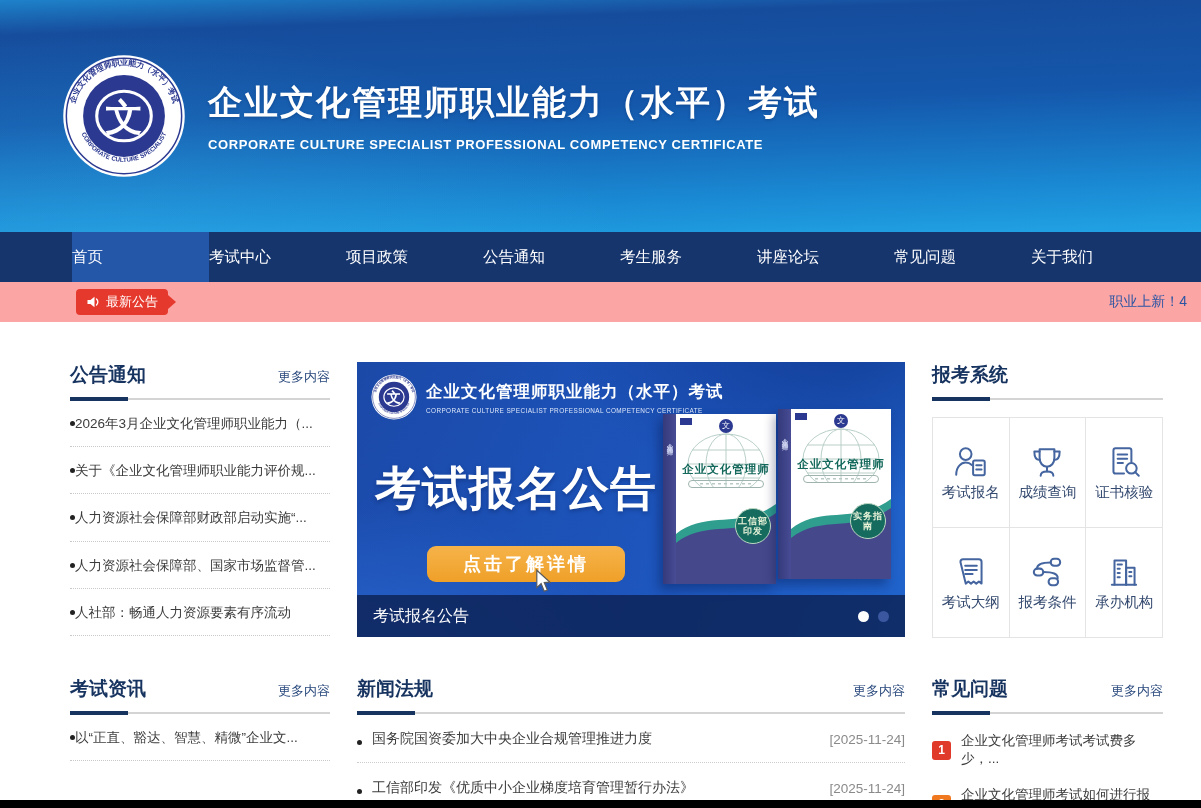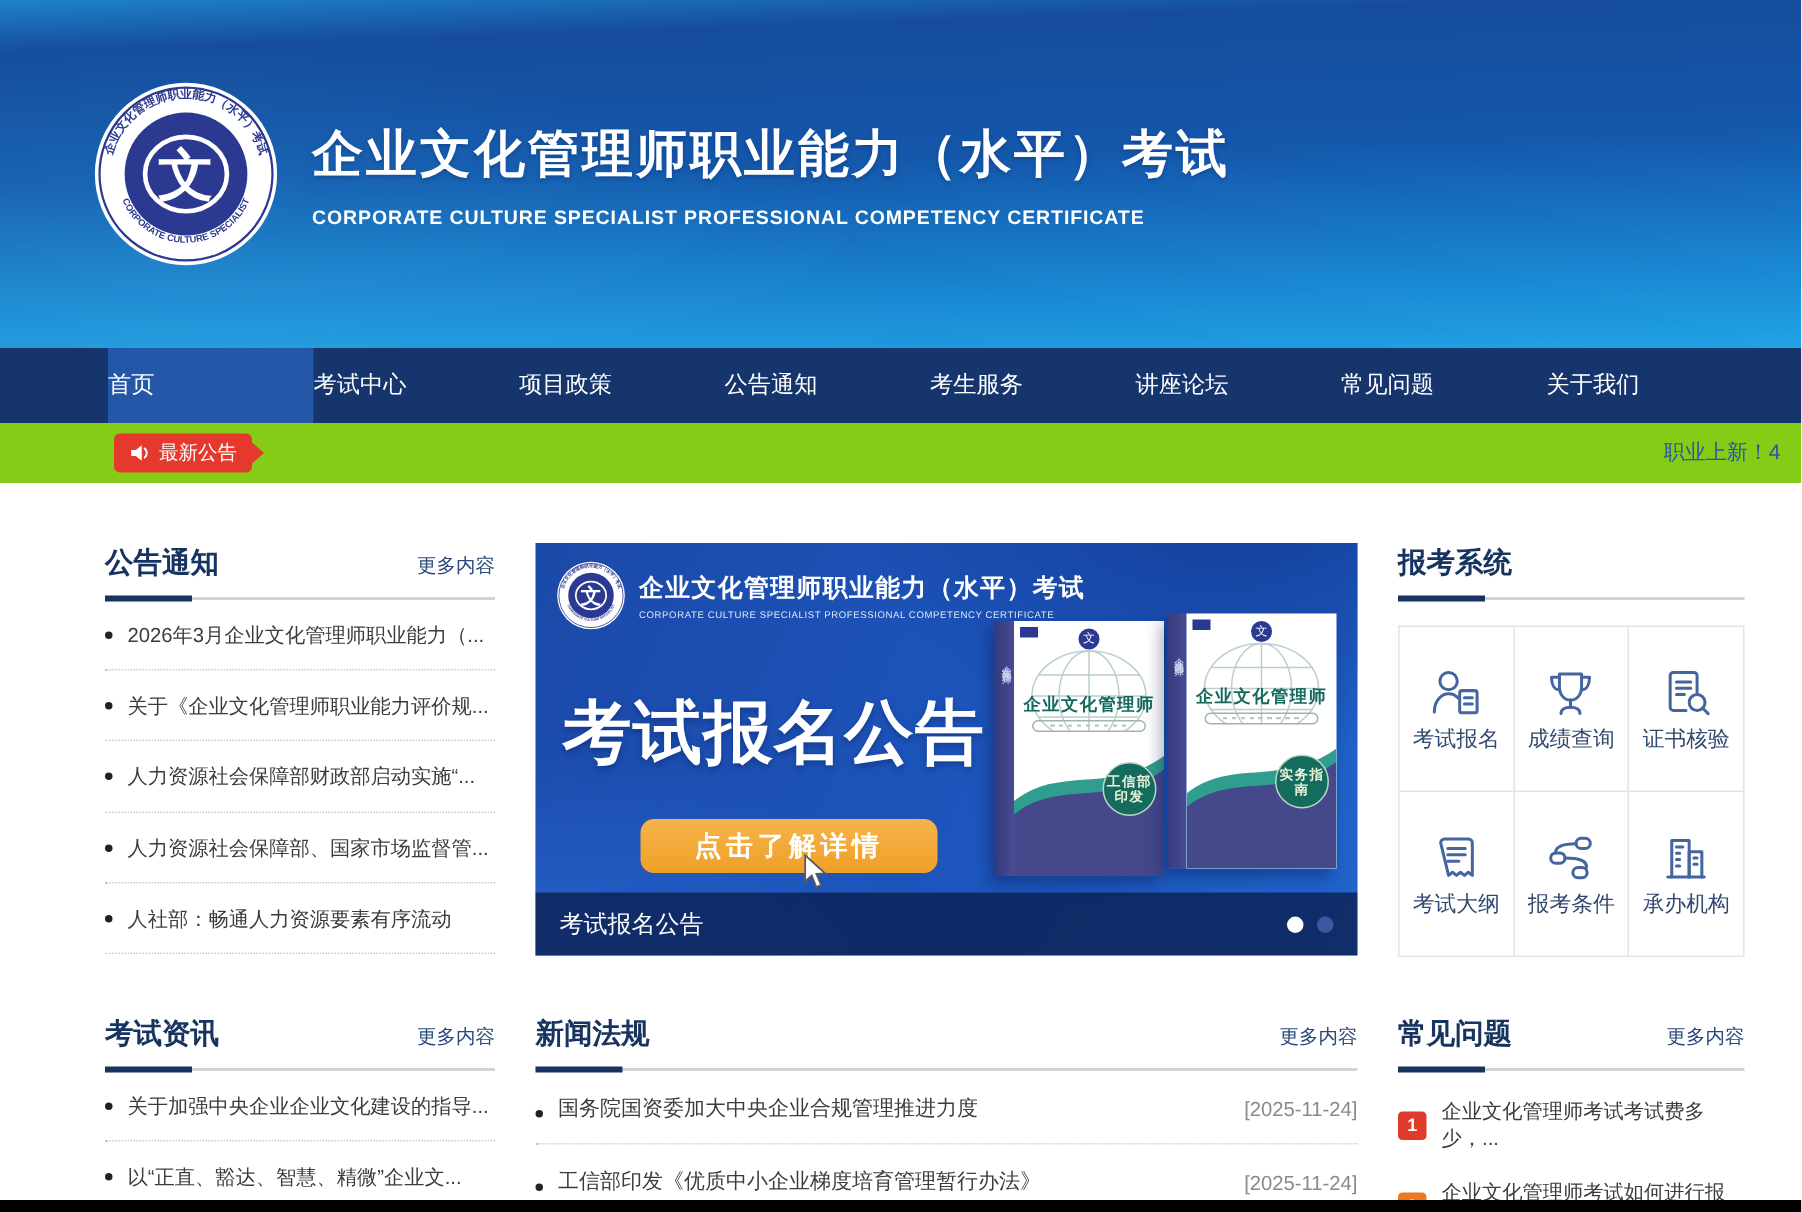--- a/index.html
+++ b/index.html
@@ -16,40 +16,40 @@
   .logo-big { width:124px; height:124px; flex:0 0 auto; }
   .hero-title { font-size:34px; font-weight:bold; color:#fff; letter-spacing:2px; text-shadow:0 1px 3px rgba(0,30,80,.3); }
   .hero-sub { font-size:13px; color:#fff; margin-top:11px; letter-spacing:.6px; font-weight:bold; }
 
   
   .nav { height:50px; background:#16356d; display:flex; padding-left:72px; }
   .nav-item { width:137px; line-height:50px; text-align:left; color:#fff; font-size:15.5px; cursor:pointer; }
   .nav-item.active { background:#2557a8; }
 
   
-  .ticker { position:relative; height:40px; background:#84cc16; display:flex; align-items:center; }
+  .ticker { position:relative; height:40px; background:#fca5a5; display:flex; align-items:center; }
   .ticker-badge { position:relative; margin-left:76px; height:26px; background:#e6392d; border-radius:4px;
     display:flex; align-items:center; gap:6px; padding:0 10px; color:#fff; font-size:13px; cursor:pointer; }
   .ticker-badge::after { content:''; position:absolute; right:-8px; top:50%; margin-top:-7px;
     border-left:8px solid #e6392d; border-top:7px solid transparent; border-bottom:7px solid transparent; }
   .ticker-text { position:absolute; right:14px; color:#2b55a3; font-size:14px; white-space:nowrap; }
 
   
   .main { padding:40px 0 0 70px; }
   .grid { display:grid; grid-template-columns:260px 548px 231px; column-gap:27px; }
   .row2 { margin-top:38px; }
 
   .sec-head { display:flex; justify-content:space-between; align-items:baseline; }
   .sec-title { font-size:19px; font-weight:bold; color:#17335f; }
   .more { font-size:13px; color:#29497c; cursor:pointer; }
   .rule { margin-top:10px; height:2px; background:#d4d4d4; position:relative; }
   .rule::before { content:''; position:absolute; left:0; top:-1px; width:58px; height:4px; background:#17335f; }
 
   
-  .notice-item { display:flex; align-items:flex-start; gap:10px; padding:15px 0 13px;
+  .notice-item { display:flex; align-items:flex-start; padding:15px 0 13px;
     border-bottom:1px dotted #c9c9c9; font-size:13.5px; color:#3c3c3c; cursor:pointer; line-height:1.35; }
   .dot { width:5px; height:5px; border-radius:50%; background:#222; margin-top:6px; flex:0 0 auto; }
 
   
   .banner { position:relative; width:548px; height:275px; overflow:hidden; cursor:pointer;
     background:
       radial-gradient(ellipse 420px 260px at 88% -10%, rgba(10,40,120,.55), transparent 65%),
       radial-gradient(ellipse 520px 300px at -5% 115%, rgba(45,110,220,.8), transparent 60%),
       linear-gradient(115deg, #1b49a8 0%, #1d55bc 55%, #2064cc 100%); }
   .banner-logo-row { position:absolute; left:14px; top:12px; display:flex; align-items:center; gap:9px; }
@@ -341,24 +341,20 @@
     <div class="grid row2">
 
       <div>
         <div class="sec-head">
           <span class="sec-title">考试资讯</span>
           <span class="more">更多内容</span>
         </div>
         <div class="rule"></div>
         <div class="notice-item">
             <span class="dot"></span>
-            <span>关于加强中央企业企业文化建设的指导...</span>
-          </div>
-        <div class="notice-item">
-            <span class="dot"></span>
             <span>以“正直、豁达、智慧、精微”企业文...</span>
           </div>
       </div>
 
       <div>
         <div class="sec-head">
           <span class="sec-title">新闻法规</span>
           <span class="more">更多内容</span>
         </div>
         <div class="rule"></div>

